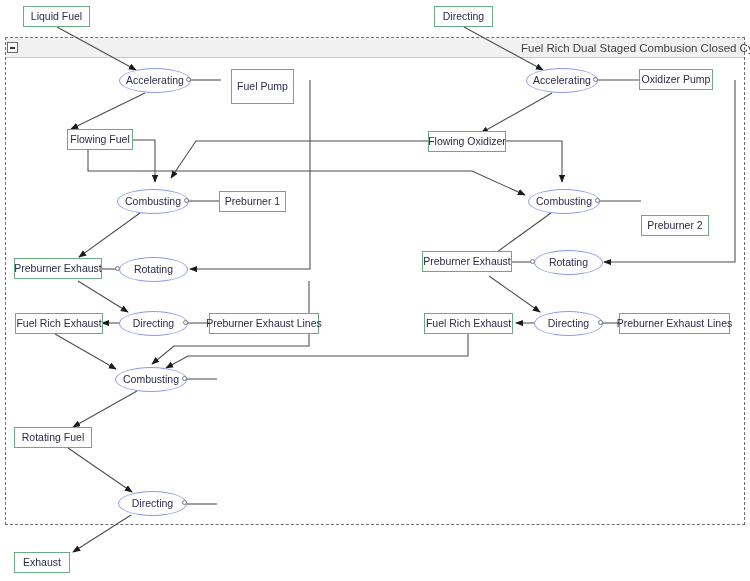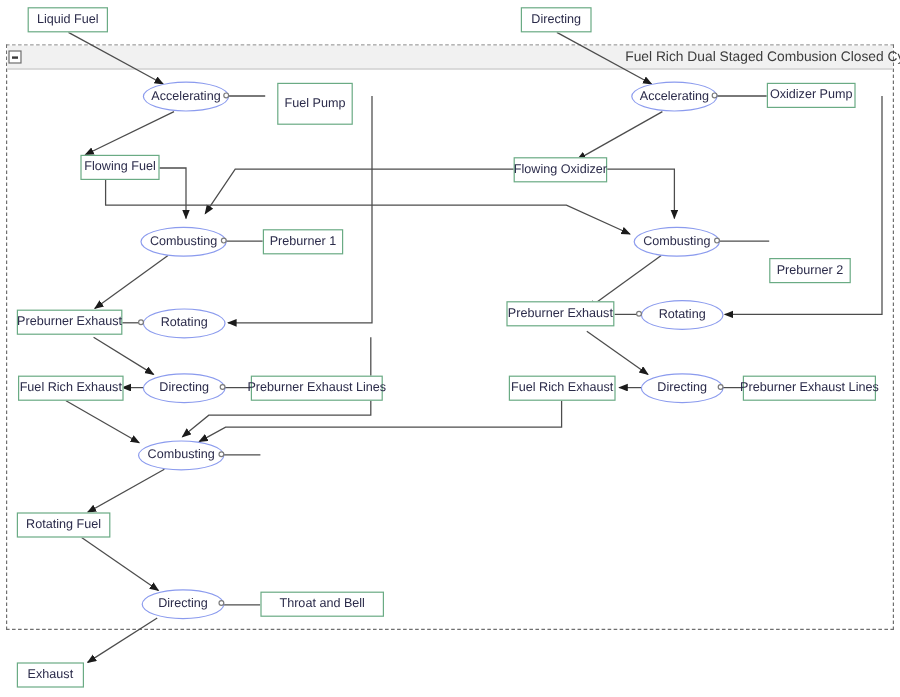--- a/index.html
+++ b/index.html
@@ -205,21 +205,20 @@
 
   <div class="node-rect" style="left:424px; top:313px; width:89px; height:21px;">Fuel Rich Exhaust</div>
 
   <div class="node-rect" style="left:209px; top:313px; width:110px; height:21px;">Preburner Exhaust Lines</div>
 
   <div class="node-rect" style="left:619px; top:313px; width:111px; height:21px;">Preburner Exhaust Lines</div>
 
 
   <div class="node-rect" style="left:14px; top:427px; width:78px; height:21px;">Rotating Fuel</div>
 
-  <div class="node-rect" style="left:217px; top:493px; width:103px; height:21px;">Throat and Bell</div>
 
   <div class="node-rect" style="left:14px; top:552px; width:56px; height:21px;">Exhaust</div>
 
   <div class="node-ellipse" style="left:119px; top:68px; width:72px; height:25px;">Accelerating</div>
   <div class="port" style="left:186px; top:77px;"></div>
 
   <div class="node-ellipse" style="left:526px; top:68px; width:72px; height:25px;">Accelerating</div>
   <div class="port" style="left:593px; top:77px;"></div>
 
   <div class="node-ellipse" style="left:117px; top:189px; width:72px; height:25px;">Combusting</div>

